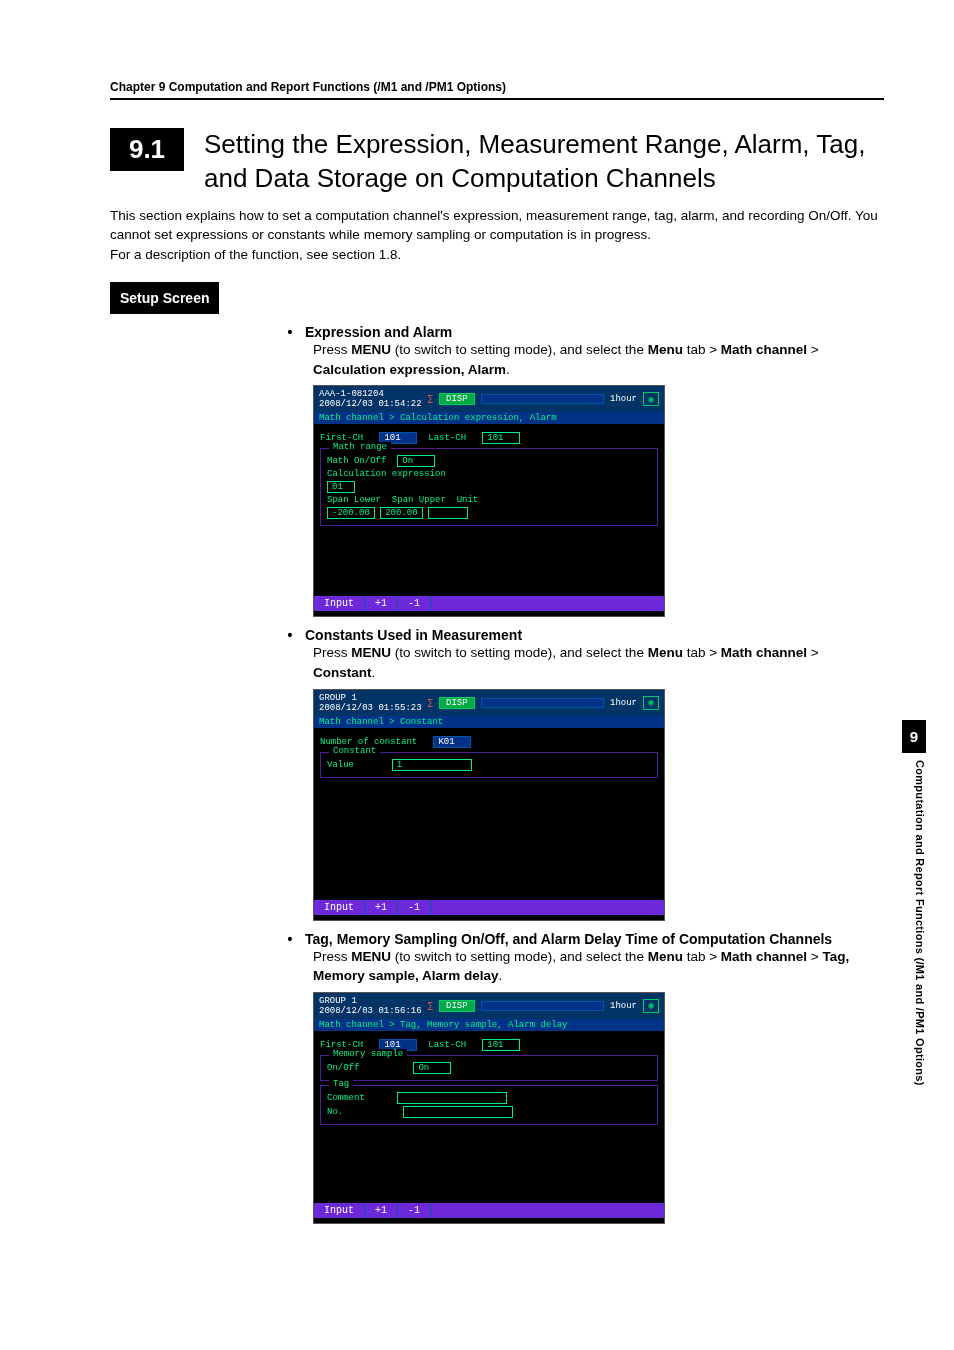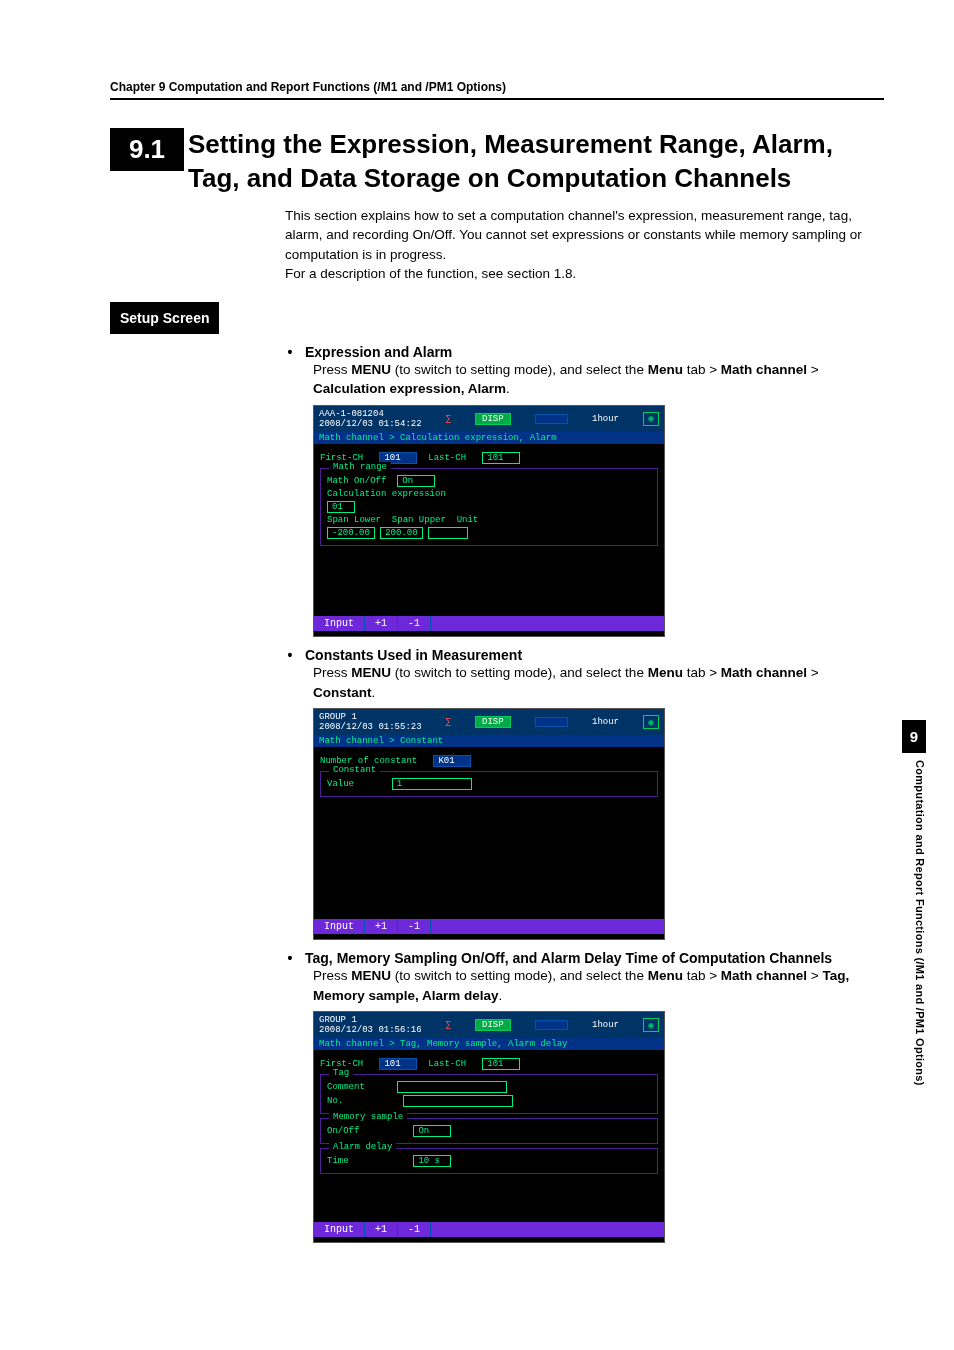--- a/index.html
+++ b/index.html
@@ -1,33 +1,33 @@
 <!DOCTYPE html>
 <html><head>
 <meta charset="utf-8">
 <style>
   body{margin:0;background:#fff;font-family:Arial,Helvetica,sans-serif;color:#000;font-size:13px}
   .page{width:954px;min-height:1350px;margin:0 auto;position:relative;padding:80px 70px 40px 110px;box-sizing:border-box}
   .chapter-line{font-size:12px;font-weight:bold;border-bottom:2px solid #000;padding-bottom:4px;margin-bottom:28px}
-  .heading-row{display:flex;gap:4px;align-items:flex-start}
+  .heading-row{display:flex;gap:20px;align-items:flex-start}
   .sec-num-box{background:#000;color:#fff;font-weight:bold;font-size:26px;padding:6px 14px;display:flex;align-items:center;justify-content:center;min-width:46px}
-  h1{font-size:26px;font-weight:bold;margin:0;line-height:1.3}
-  .body-text{margin-left:175px;margin-top:10px;line-height:1.45;font-size:13.5px}
+  h1{font-size:26px;font-weight:normal;margin:0;line-height:1.3}
+  .body-text{margin-top:10px;line-height:1.45;font-size:13.5px}
   .setup-tab{background:#000;color:#fff;font-weight:bold;font-size:14px;padding:8px 10px;display:inline-block;margin-top:18px}
   .bullet-block{margin-left:175px;margin-top:6px}
   .bullet-row{display:flex;gap:10px;font-weight:bold;font-size:14px;margin-top:10px}
   .bullet-dot{width:10px;text-align:center}
   .bullet-text{font-weight:bold}
   .instr{margin-left:28px;font-size:13.5px;line-height:1.45}
   .instr b{font-weight:bold}
   .shot{margin-left:28px;margin-top:6px;width:350px;border:1px solid #555;font-family:"Courier New",monospace;font-size:10px;color:#0b5;background:#000}
   .shotA{height:230px}
   .shotB{height:230px}
   .shotC{height:230px}
-  .shot-top{background:#036;color:#fff;padding:3px 5px;display:flex;align-items:center;gap:24px;font-size:9px}
+  .shot-top{background:#036;color:#fff;padding:3px 5px;display:flex;align-items:center;gap:6px;font-size:9px}
   .shot-top .disp{background:#0a4;color:#fff;border:1px solid #0c6;padding:0 6px}
   .shot-top .bar{flex:1;height:8px;background:#038;border:1px solid #05a}
   .shot-top .hr{color:#fff}
   .shot-top .icon{width:14px;height:12px;border:1px solid #0c6;display:inline-flex;align-items:center;justify-content:center;color:#0c6}
   .shot-bread{background:#038;color:#0e8;padding:1px 5px;font-size:9px}
   .shot-body{background:#000;color:#0e8;padding:6px;height:calc(100% - 58px);box-sizing:border-box}
   .shot-field{display:inline-block;background:#000;border:1px solid #0e8;color:#0e8;padding:0 4px;min-width:28px;font-size:9px}
   .shot-field.sel{background:#038;color:#fff;border-color:#05a}
   .shot-line{margin:2px 0;font-size:9px;color:#0e8}
   .shot-group{border:1px solid #4c1d95;margin:4px 0;padding:4px 6px;position:relative}
@@ -137,31 +137,27 @@
         <span style="color:#f55">∑</span>
         <span class="disp">DISP</span>
         <span class="bar"></span>
         <span class="hr">1hour</span>
         <span class="icon">◉</span>
       </div>
       <div class="shot-bread">Math channel &gt; Tag, Memory sample, Alarm delay</div>
       <div class="shot-body">
         <div class="shot-line"><span>First-CH</span>&nbsp;&nbsp;&nbsp;<span class="shot-field sel">101</span>&nbsp;&nbsp;<span>Last-CH</span>&nbsp;&nbsp;&nbsp;<span class="shot-field">101</span></div>
         <div class="shot-group">
-          <span class="shot-group-title">Tag</span>
-          <div class="shot-line"><span>Comment</span>&nbsp;&nbsp;&nbsp;&nbsp;&nbsp;&nbsp;<span class="shot-field" style="min-width:100px">&nbsp;</span></div>
-          <div class="shot-line"><span>No.</span>&nbsp;&nbsp;&nbsp;&nbsp;&nbsp;&nbsp;&nbsp;&nbsp;&nbsp;&nbsp;&nbsp;<span class="shot-field" style="min-width:100px">&nbsp;</span></div>
-        </div>
-        <div class="shot-group">
           <span class="shot-group-title">Memory sample</span>
           <div class="shot-line"><span>On/Off</span>&nbsp;&nbsp;&nbsp;&nbsp;&nbsp;&nbsp;&nbsp;&nbsp;&nbsp;&nbsp;<span class="shot-field">On</span></div>
         </div>
         <div class="shot-group">
-          <span class="shot-group-title">Alarm delay</span>
-          <div class="shot-line"><span>Time</span>&nbsp;&nbsp;&nbsp;&nbsp;&nbsp;&nbsp;&nbsp;&nbsp;&nbsp;&nbsp;&nbsp;&nbsp;<span class="shot-field">10 s</span></div>
+          <span class="shot-group-title">Tag</span>
+          <div class="shot-line"><span>Comment</span>&nbsp;&nbsp;&nbsp;&nbsp;&nbsp;&nbsp;<span class="shot-field" style="min-width:100px">&nbsp;</span></div>
+          <div class="shot-line"><span>No.</span>&nbsp;&nbsp;&nbsp;&nbsp;&nbsp;&nbsp;&nbsp;&nbsp;&nbsp;&nbsp;&nbsp;<span class="shot-field" style="min-width:100px">&nbsp;</span></div>
         </div>
       </div>
       <div class="shot-footer">
           <span>Input</span>
           <span>+1</span>
           <span>-1</span>
         </div>
     </div>
   </div>
 

